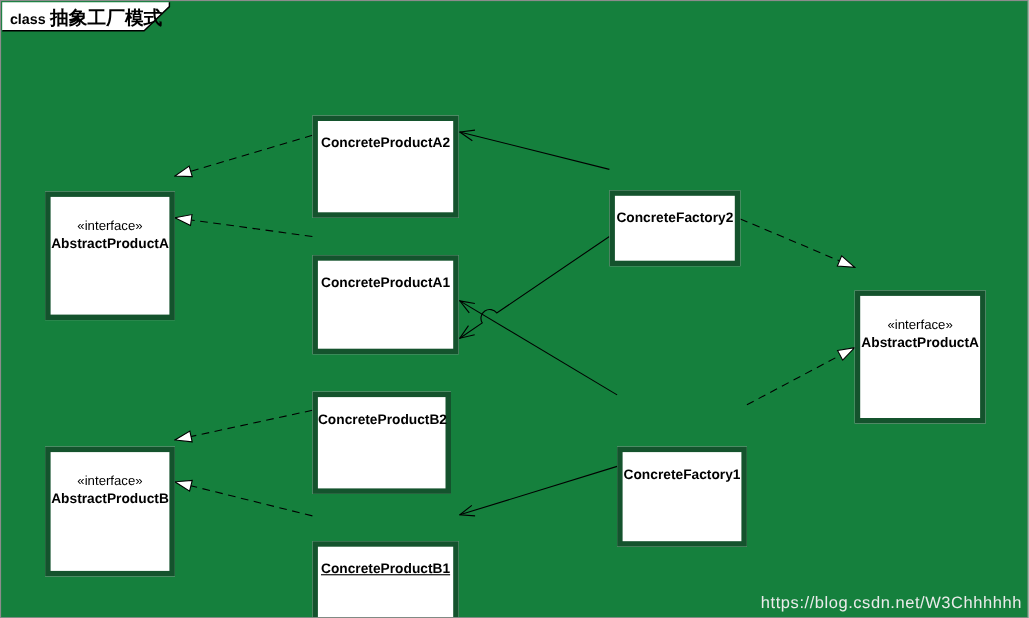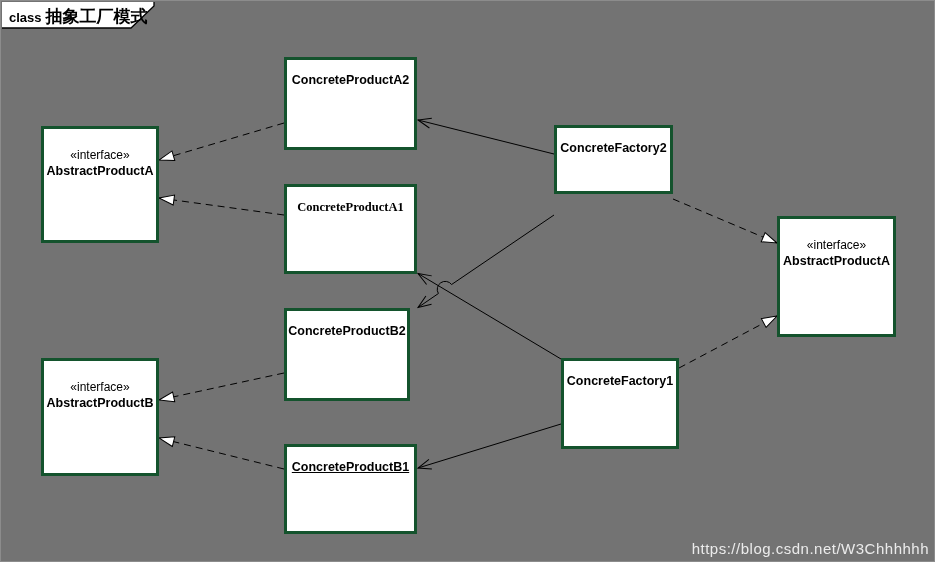--- a/index.html
+++ b/index.html
@@ -1,46 +1,46 @@
 <!DOCTYPE html>
 <html><head>
 <meta charset="utf-8">
 <style>
   html,body{margin:0;padding:0;background:#fff;}
   .frame{
     position:relative;
     width:935px;height:562px;
-    background:#737373;
+    background:#15803d;
     border:1px solid #8c8c8c;
     box-sizing:border-box;
     overflow:hidden;
     font-family:"Liberation Sans", sans-serif;
   }
   .lines{position:absolute;left:0;top:0;z-index:1;}
   .frame-title{
     position:absolute;left:8px;top:4px;z-index:4;
     display:flex;align-items:baseline;gap:4px;
     color:#000;white-space:nowrap;
   }
   .frame-title .kw{font-size:13px;font-weight:bold;}
   .frame-title .name{font-size:17px;font-weight:bold;}
   .uml-box{
     position:absolute;z-index:2;
-    background:#fff;border:3px solid #14532d;
+    background:#fff;border:5px solid #14532d;
     box-sizing:border-box;
-    text-align:center;color:#000;
+    text-align:center;color:#000;margin-top:48px;
   }
   .uml-box .uml-name{font-weight:bold;font-size:12.5px;line-height:17px;}
   .uml-box .uml-stereo{font-weight:normal;font-size:12px;line-height:16px;}
   .plain{padding-top:12px;}
   .iface{padding-top:18px;}
   
   #box-cpa2{left:283px;top:56px;width:133px;height:93px;}
   #box-apa {left:40px;top:125px;width:118px;height:117px;}
-  #box-cpa1{left:283px;top:183px;width:133px;height:90px;font-family:Liberation Serif, serif;}
+  #box-cpa1{left:283px;top:183px;width:133px;height:90px;}
   #box-cf2 {left:553px;top:124px;width:119px;height:69px;}
   #box-af  {left:776px;top:215px;width:119px;height:121px;}
   #box-cpb2{left:283px;top:307px;width:126px;height:93px;}
   #box-apb {left:40px;top:357px;width:118px;height:118px;}
   #box-cf1 {left:560px;top:357px;width:118px;height:91px;}
   #box-cpb1{left:283px;top:443px;width:133px;height:90px;text-decoration:underline;}
   .watermark{
     position:absolute;right:5px;bottom:4px;z-index:1;
     font-size:15px;color:#ebebeb;letter-spacing:0.5px;
     font-family:"Liberation Sans", sans-serif;

